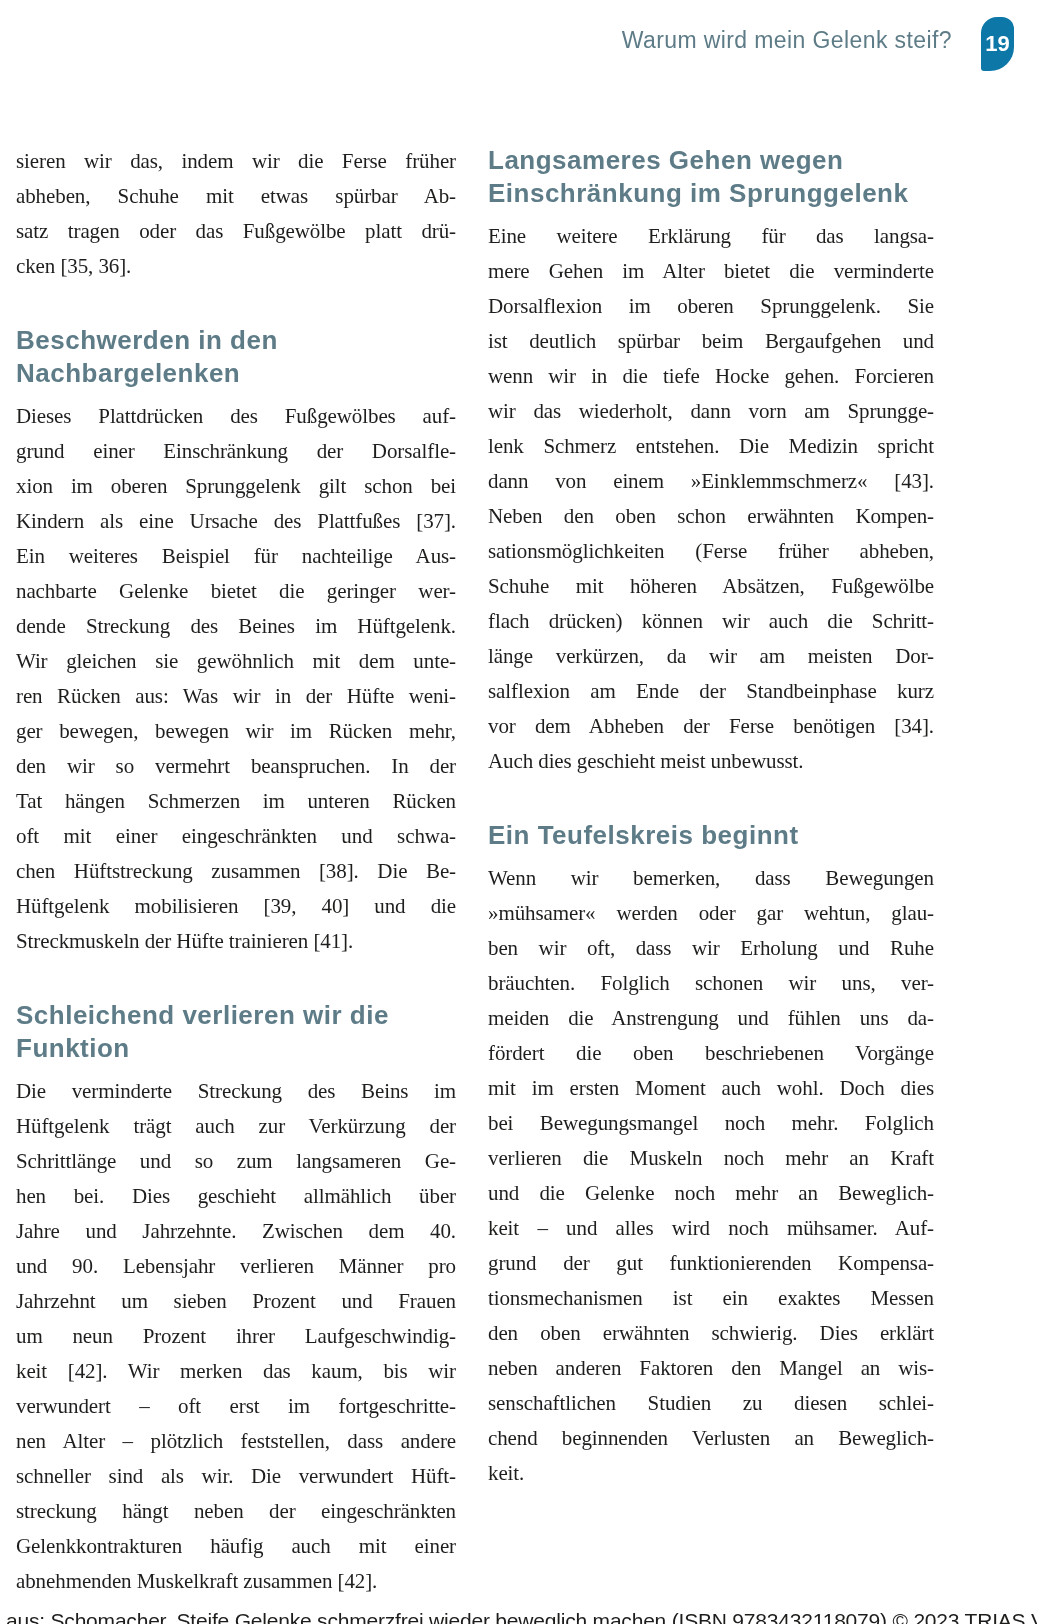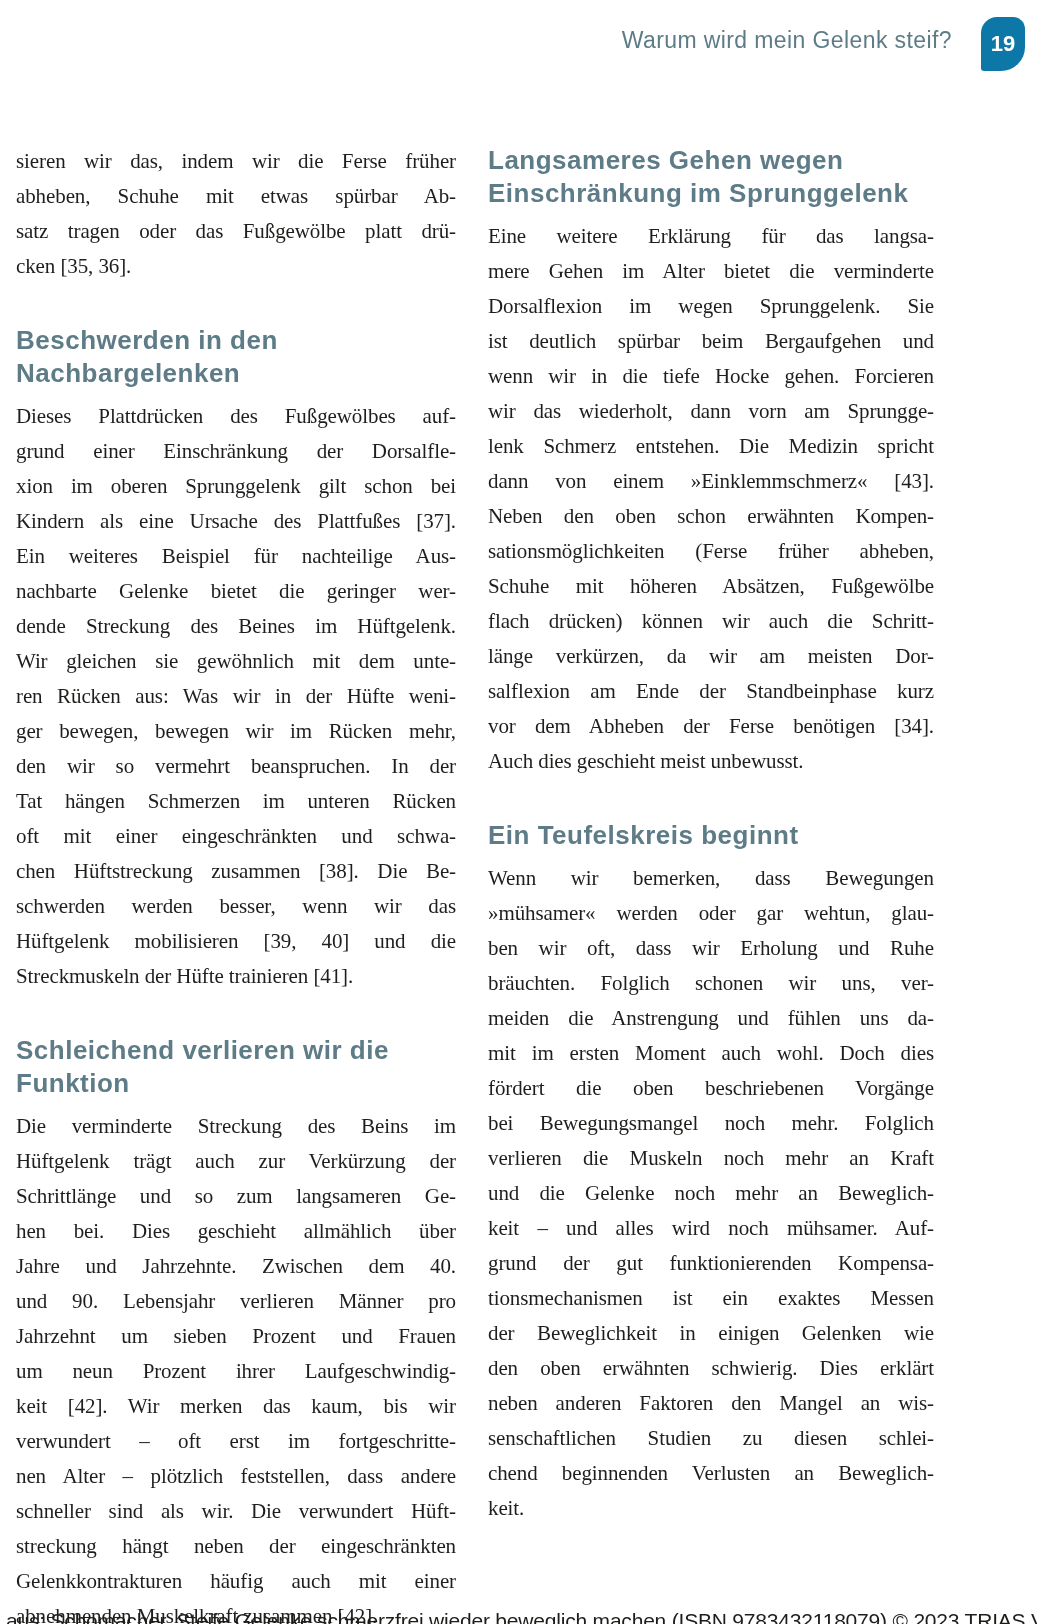--- a/index.html
+++ b/index.html
@@ -24,21 +24,21 @@
     font-family: "Liberation Sans", sans-serif;
     font-size: 23px;
     color: #5e7c87;
     letter-spacing: 0.4px;
     white-space: nowrap;
   }
   .page-badge {
     position: absolute;
     left: 981px;
     top: 5px;
-    width: 44px;
+    width: 33px;
     height: 54px;
     background: #0d78a8;
     border-radius: 16px 12px 24px 3px;
     color: #ffffff;
     font-family: "Liberation Sans", sans-serif;
     font-size: 22px;
     font-weight: bold;
     display: flex;
     align-items: center;
     justify-content: center;
@@ -114,21 +114,20 @@
         <div class="line">Ein weiteres Beispiel für nachteilige Aus-</div>
         <div class="line">nachbarte Gelenke bietet die geringer wer-</div>
         <div class="line">dende Streckung des Beines im Hüftgelenk.</div>
         <div class="line">Wir gleichen sie gewöhnlich mit dem unte-</div>
         <div class="line">ren Rücken aus: Was wir in der Hüfte weni-</div>
         <div class="line">ger bewegen, bewegen wir im Rücken mehr,</div>
         <div class="line">den wir so vermehrt beanspruchen. In der</div>
         <div class="line">Tat hängen Schmerzen im unteren Rücken</div>
         <div class="line">oft mit einer eingeschränkten und schwa-</div>
         <div class="line">chen Hüftstreckung zusammen [38]. Die Be-</div>
-        <div class="line">schwerden werden besser, wenn wir das</div>
         <div class="line">Hüftgelenk mobilisieren [39, 40] und die</div>
         <div class="line para-end">Streckmuskeln der Hüfte trainieren [41].</div>
       </div>
       <div class="heading">
         <div class="line">Schleichend verlieren wir die Funktion</div>
       </div>
       <div class="para">
         <div class="line">Die verminderte Streckung des Beins im</div>
         <div class="line">Hüftgelenk trägt auch zur Verkürzung der</div>
         <div class="line">Schrittlänge und so zum langsameren Ge-</div>
@@ -148,21 +147,21 @@
     </div>
 
   <div class="col col-right">
       <div class="heading">
         <div class="line">Langsameres Gehen wegen</div>
         <div class="line">Einschränkung im Sprunggelenk</div>
       </div>
       <div class="para">
         <div class="line">Eine weitere Erklärung für das langsa-</div>
         <div class="line">mere Gehen im Alter bietet die verminderte</div>
-        <div class="line">Dorsalflexion im wegen Sprunggelenk. Sie</div>
+        <div class="line">Dorsalflexion im oberen Sprunggelenk. Sie</div>
         <div class="line">ist deutlich spürbar beim Bergaufgehen und</div>
         <div class="line">wenn wir in die tiefe Hocke gehen. Forcieren</div>
         <div class="line">wir das wiederholt, dann vorn am Sprungge-</div>
         <div class="line">lenk Schmerz entstehen. Die Medizin spricht</div>
         <div class="line">dann von einem »Einklemmschmerz« [43].</div>
         <div class="line">Neben den oben schon erwähnten Kompen-</div>
         <div class="line">sationsmöglichkeiten (Ferse früher abheben,</div>
         <div class="line">Schuhe mit höheren Absätzen, Fußgewölbe</div>
         <div class="line">flach drücken) können wir auch die Schritt-</div>
         <div class="line">länge verkürzen, da wir am meisten Dor-</div>
@@ -172,29 +171,28 @@
       </div>
       <div class="heading">
         <div class="line">Ein Teufelskreis beginnt</div>
       </div>
       <div class="para">
         <div class="line">Wenn wir bemerken, dass Bewegungen</div>
         <div class="line">»mühsamer« werden oder gar wehtun, glau-</div>
         <div class="line">ben wir oft, dass wir Erholung und Ruhe</div>
         <div class="line">bräuchten. Folglich schonen wir uns, ver-</div>
         <div class="line">meiden die Anstrengung und fühlen uns da-</div>
+        <div class="line">fördert die oben beschriebenen Vorgänge</div>
         <div class="line">mit im ersten Moment auch wohl. Doch dies</div>
-        <div class="line">fördert die oben beschriebenen Vorgänge</div>
         <div class="line">bei Bewegungsmangel noch mehr. Folglich</div>
         <div class="line">verlieren die Muskeln noch mehr an Kraft</div>
         <div class="line">und die Gelenke noch mehr an Beweglich-</div>
         <div class="line">keit – und alles wird noch mühsamer. Auf-</div>
         <div class="line">grund der gut funktionierenden Kompensa-</div>
         <div class="line">tionsmechanismen ist ein exaktes Messen</div>
-        <div class="line">der Beweglichkeit in einigen Gelenken wie</div>
         <div class="line">den oben erwähnten schwierig. Dies erklärt</div>
         <div class="line">neben anderen Faktoren den Mangel an wis-</div>
         <div class="line">senschaftlichen Studien zu diesen schlei-</div>
         <div class="line">chend beginnenden Verlusten an Beweglich-</div>
         <div class="line para-end">keit.</div>
       </div>
     </div>
 
   <div class="page-footer">aus: Schomacher, Steife Gelenke schmerzfrei wieder beweglich machen (ISBN 9783432118079) © 2023 TRIAS Verlag</div>
 

